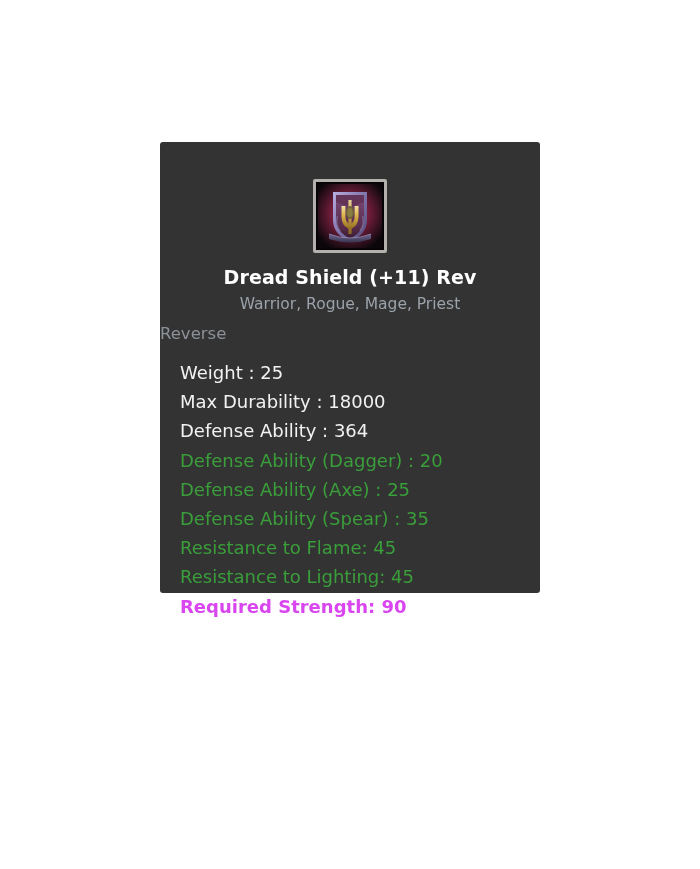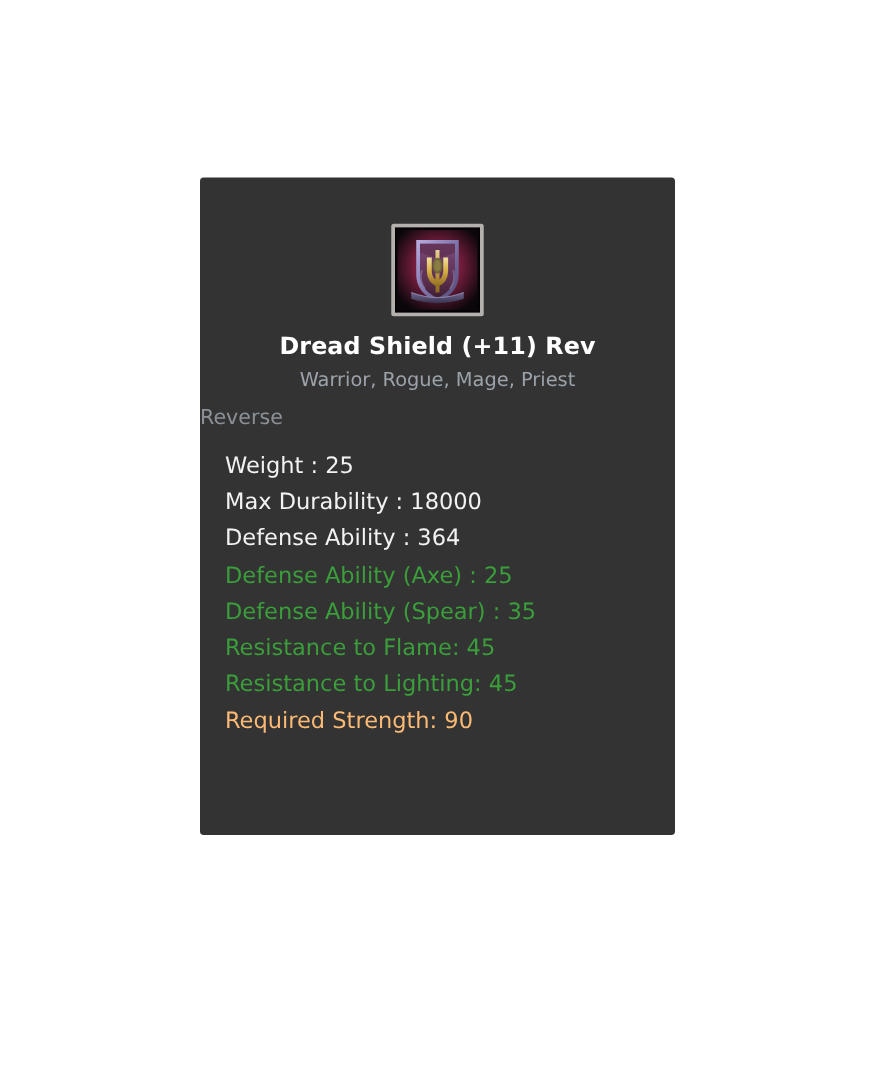--- a/index.html
+++ b/index.html
@@ -19,21 +19,21 @@
     height: 869px;
     background: #ffffff;
   }
 
   
   .item-card {
     position: absolute;
     left: 160px;
     top: 142px;
     width: 380px;
-    height: 526px;
+    height: 451px;
     background: #333333;
     border-radius: 3px;
     padding: 0;
   }
 
   
   .icon-wrap {
     position: absolute;
     left: 0;
     top: 37px;
@@ -108,21 +108,21 @@
   }
 
   .stat-line {
     font-size: 18px;
     line-height: 29.2px;
     white-space: pre;
     color: #f2f2f2;
   }
   .stat-line.base    { color: #f2f2f2; }
   .stat-line.bonus   { color: #3a9e3a; }
-  .stat-line.require { color: #fdba74; }
+  .stat-line.require { color: #d946ef; font-weight: bold; }
 </style>
 </head>
 <body>
 
 <div id="stage">
 
   <div class="item-card">
 
     <div class="icon-wrap">
       <div class="item-icon">
@@ -191,20 +191,21 @@
     </div>
 
     <div class="reverse-row">
       <span class="reverse-label">Reverse</span>
     </div>
 
     <div class="stats" id="stats-list">
         <div class="stat-line base">Weight : 25</div>
         <div class="stat-line base">Max Durability : 18000</div>
         <div class="stat-line base">Defense Ability : 364</div>
+        <div class="stat-line bonus">Defense Ability (Dagger) : 20</div>
         <div class="stat-line bonus">Defense Ability (Axe) : 25</div>
         <div class="stat-line bonus">Defense Ability (Spear) : 35</div>
         <div class="stat-line bonus">Resistance to Flame: 45</div>
         <div class="stat-line bonus">Resistance to Lighting: 45</div>
         <div class="stat-line require">Required Strength: 90</div>
       </div>
 
   </div>
 </div>
 

